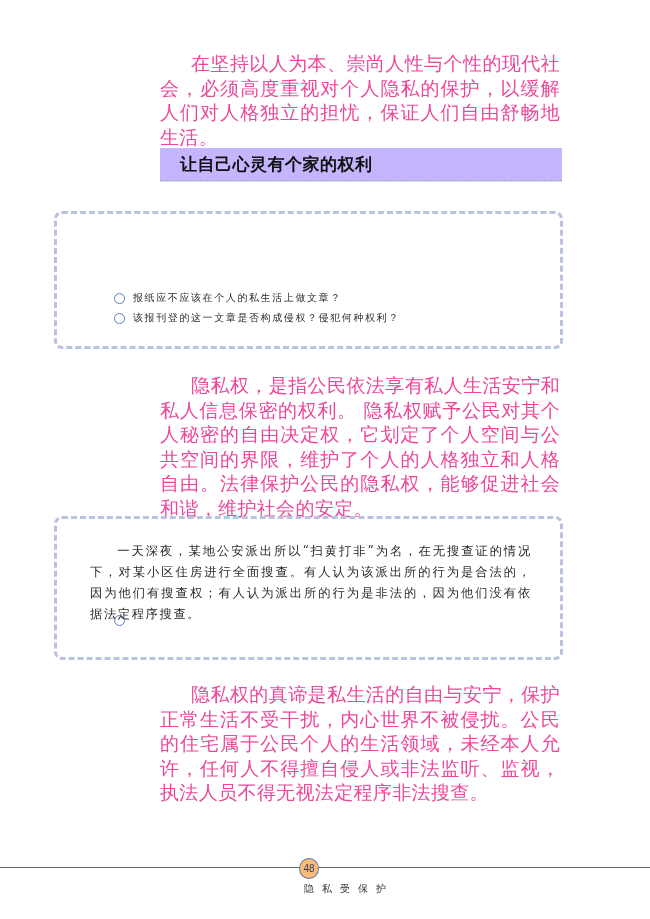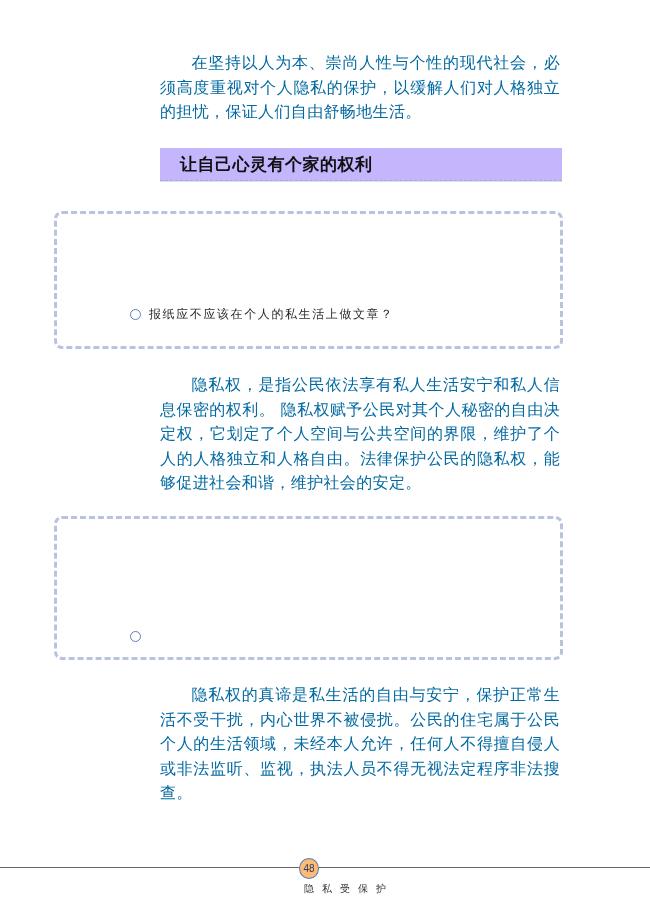--- a/index.html
+++ b/index.html
@@ -12,24 +12,24 @@
       height: 919px;
       position: relative;
       overflow: hidden;
       font-family: "DejaVu Sans", "Liberation Sans", sans-serif;
       color: #1a1a1a;
     }
     .para {
       position: absolute;
       left: 160px;
       width: 400px;
-      font-size: 16px;
+      font-size: 19px;
       line-height: 24.5px;
       letter-spacing: 0.35px;
-      color: #0369a1;
+      color: #ec4899;
       text-align: justify;
     }
     .para .indent { display: inline-block; width: 31px; }
     #para-1 { top: 51px; }
     #para-2 { top: 373px; left: 160px; }
     #para-3 { top: 683px; }
 
     .section-banner {
       position: absolute;
       left: 160px;
@@ -72,25 +72,25 @@
       color: #2a2a2a;
       text-align: justify;
     }
     .case-text .indent { display: inline-block; width: 27px; }
     #case-box-1 .case-text { top: 21px; }
     #case-box-2 .case-text { top: 22px; }
 
     .question-list {
       position: absolute;
       left: 57px;
-      margin: 16px;
+      margin: 0;
       padding: 0;
       list-style: none;
       font-family: "DejaVu Serif", "Liberation Serif", serif;
-      font-size: 12px;
+      font-size: 10px;
       line-height: 20px;
       letter-spacing: 1.6px;
       color: #2a2a2a;
     }
     #case-box-1 .question-list { top: 74px; }
     #case-box-2 .question-list { top: 91px; }
     .question-list li {
       display: flex;
       align-items: center;
       height: 20px;
@@ -151,26 +151,31 @@
   <div class="section-banner">
     <span class="title">让自己心灵有个家的权利</span>
   </div>
 
   <div class="case-box" id="case-box-1">
     <ul class="question-list">
       <li>
         <span class="bullet"></span>
         <span>报纸应不应该在个人的私生活上做文章？</span>
       </li>
+      <li>
+        <span class="bullet"></span>
+        <span>该报刊登的这一文章是否构成侵权？侵犯何种权利？</span>
+      </li>
     </ul>
   </div>
 
   <p class="para" id="para-2" style="margin:0;"><span class="indent"></span><span>隐私权，是指公民依法享有私人生活安宁和私人信息保密的权利。 隐私权赋予公民对其个人秘密的自由决定权，它划定了个人空间与公共空间的界限，维护了个人的人格独立和人格自由。法律保护公民的隐私权，能够促进社会和谐，维护社会的安定。</span></p>
 
   <div class="case-box" id="case-box-2">
+    <p class="case-text" style="margin:0;"><span class="indent"></span><span>一天深夜，某地公安派出所以“扫黄打非”为名，在无搜查证的情况下，对某小区住房进行全面搜查。有人认为该派出所的行为是合法的，因为他们有搜查权；有人认为派出所的行为是非法的，因为他们没有依据法定程序搜查。</span></p>
     <ul class="question-list">
       <li>
         <span class="bullet"></span>
       </li>
     </ul>
   </div>
 
   <p class="para" id="para-3" style="margin:0;font-family:Liberation Serif, serif;"><span class="indent"></span><span>隐私权的真谛是私生活的自由与安宁，保护正常生活不受干扰，内心世界不被侵扰。公民的住宅属于公民个人的生活领域，未经本人允许，任何人不得擅自侵人或非法监听、监视，执法人员不得无视法定程序非法搜查。</span></p>
 
   <div class="footer-rule"></div>

